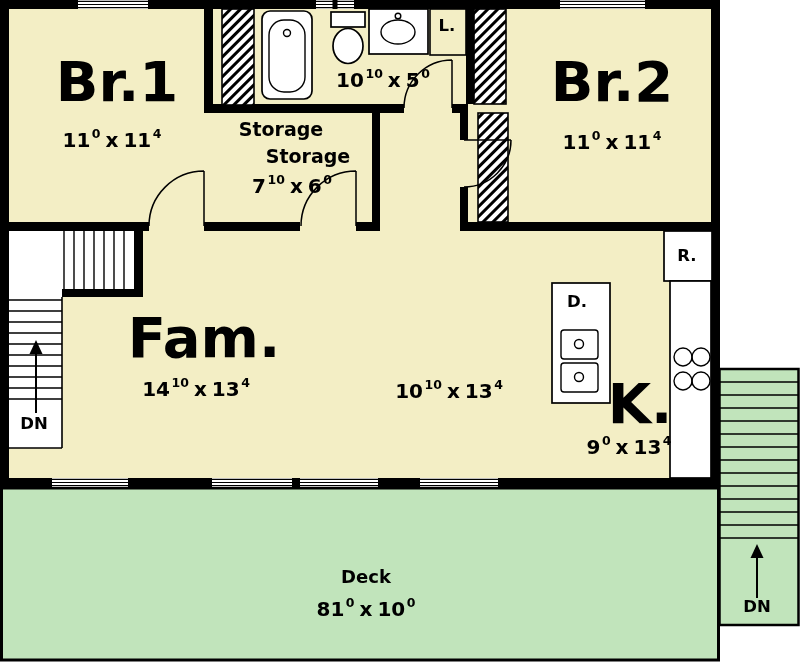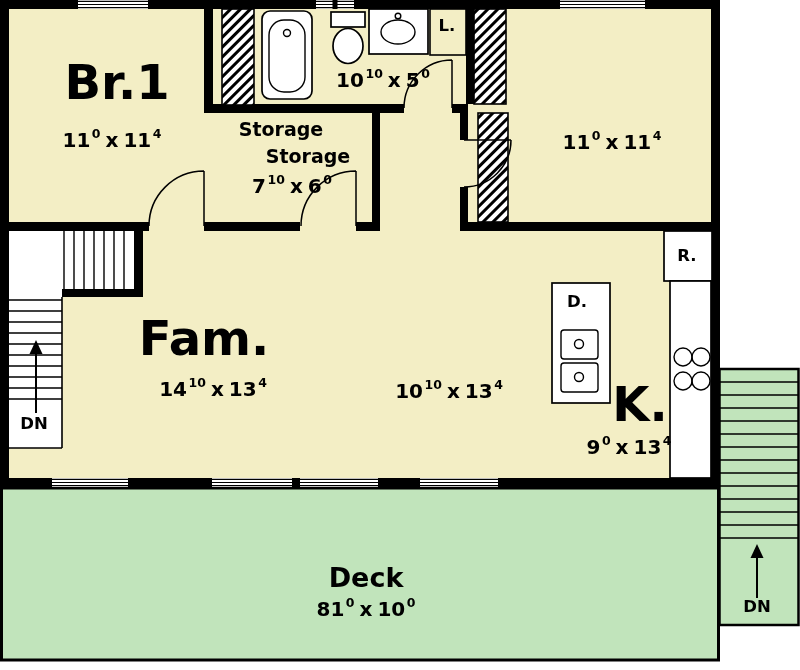--- a/index.html
+++ b/index.html
@@ -1,24 +1,24 @@
 <!DOCTYPE html>
 <html style="--floor: #f3eec5; --deck: #c1e4bb; --wall: #000000; --fixture: #ffffff;"><head>
 <meta charset="utf-8">
 <style>
   *{margin:0;padding:0;box-sizing:border-box}
   html,body{background:#fff}
   body{font-family:"DejaVu Sans","Liberation Sans",sans-serif;color:#000}
   .plan{position:relative;width:800px;height:670px;background:#fff;overflow:hidden}
   .plan svg{position:absolute;left:0;top:0}
   .lbl{position:absolute;transform:translate(-50%,-50%);font-weight:700;white-space:nowrap;line-height:1;color:#000}
-  .room{font-size:48px}
+  .room{font-size:56px}
   .mid{font-size:19px}
   .small{font-size:16.5px}
-  .deck-name{font-size:27px}
+  .deck-name{font-size:18px}
   .dim{font-size:20px}
   .dim sup{font-size:12.5px;position:relative;top:-9px;vertical-align:baseline;margin-left:1.5px}
   .dim .sep{margin:0 5px}
   
   .w{fill:var(--wall,#000)}
   .fl{fill:var(--floor,#f3eec5)}
   .dk{fill:var(--deck,#c1e4bb)}
   .fx{fill:var(--fixture,#fff);stroke:#000;stroke-width:1.7}
   .fx2{fill:var(--fixture,#fff);stroke:#000;stroke-width:1.4}
   .ln{stroke:#000;stroke-width:1.4;fill:none}
@@ -139,20 +139,21 @@
 
     <g>
       <path class="arc" d="M204 226V171M149 226A55 55 0 0 1 204 171"></path>
       <path class="arc" d="M356 226V171M301 226A55 55 0 0 1 356 171"></path>
       <path class="arc" d="M452 108V60M404 108A48 48 0 0 1 452 60"></path>
       <path class="arc" d="M464 140H511M464 187A47 47 0 0 0 511 140"></path>
     </g>
   </svg>
 
   <div class="lbl room" style="left:117px;top:82px">Br.1</div>
+  <div class="lbl room" style="left:612px;top:82px">Br.2</div>
   <div class="lbl room" style="left:204px;top:338px">Fam.</div>
   <div class="lbl room" style="left:640px;top:404px">K.</div>
   <div class="lbl deck-name" style="left:366px;top:577px">Deck</div>
 
   <div class="lbl mid" style="left:281px;top:129px">Storage</div>
   <div class="lbl mid" style="left:308px;top:156px">Storage</div>
 
   <div class="lbl small" style="left:447px;top:26px">L.</div>
   <div class="lbl small" style="left:687px;top:256px">R.</div>
   <div class="lbl small" style="left:577px;top:302px">D.</div>
@@ -164,21 +165,21 @@
   </div>
   <div class="lbl dim" style="left:612px;top:142px">
     <span>11</span><sup>0</sup><span class="sep">x</span><span>11</span><sup>4</sup>
   </div>
   <div class="lbl dim" style="left:383px;top:80px">
     <span>10</span><sup>10</sup><span class="sep">x</span><span>5</span><sup>0</sup>
   </div>
   <div class="lbl dim" style="left:292px;top:186px">
     <span>7</span><sup>10</sup><span class="sep">x</span><span>6</span><sup>0</sup>
   </div>
-  <div class="lbl dim" style="left:213px;top:389px">
+  <div class="lbl dim" style="left:196px;top:389px">
     <span>14</span><sup>10</sup><span class="sep">x</span><span>13</span><sup>4</sup>
   </div>
   <div class="lbl dim" style="left:449px;top:391px">
     <span>10</span><sup>10</sup><span class="sep">x</span><span>13</span><sup>4</sup>
   </div>
   <div class="lbl dim" style="left:629px;top:447px">
     <span>9</span><sup>0</sup><span class="sep">x</span><span>13</span><sup>4</sup>
   </div>
   <div class="lbl dim" style="left:366px;top:609px">
     <span>81</span><sup>0</sup><span class="sep">x</span><span>10</span><sup>0</sup>

